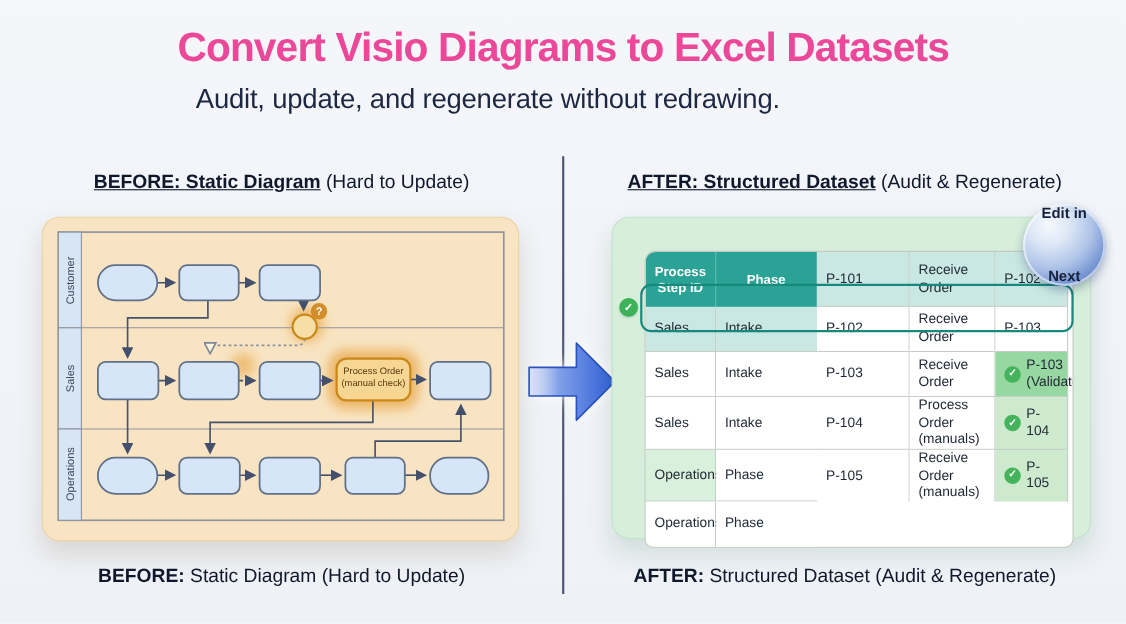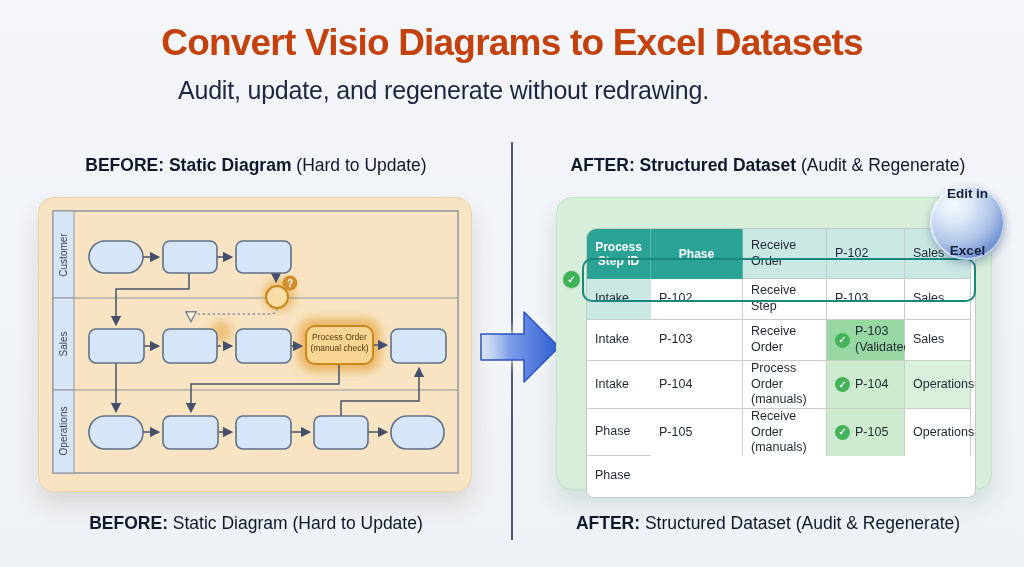--- a/index.html
+++ b/index.html
@@ -4,31 +4,31 @@
 <style>
   html,body{margin:0;padding:0;}
   body{
     width:1024px;height:567px;overflow:hidden;position:relative;
     background:linear-gradient(180deg,#f4f6fa 0%,#f0f3f8 60%,#eef1f6 100%);
     font-family:"Liberation Sans",sans-serif;color:#1a2239;
   }
   
   .title{
     position:absolute;top:22px;left:0;width:1024px;text-align:center;
-    font-size:37px;font-weight:bold;letter-spacing:-0.8px;color:#c2410c;
+    font-size:37px;font-weight:bold;letter-spacing:-0.8px;color:#ec4899;
   }
   .subtitle{
     position:absolute;top:76px;left:0;width:887px;text-align:center;
     font-size:25px;color:#1d2742;letter-spacing:-0.2px;
   }
   
   .sec-head{position:absolute;top:155px;width:512px;text-align:center;font-size:17.5px;color:#10182b;}
   .sec-head.left{left:0;}
   .sec-head.right{left:512px;}
-  .sec-head b{font-weight:bold;}
+  .sec-head b{font-weight:bold;text-decoration:underline;}
   .caption{position:absolute;top:513px;width:512px;text-align:center;font-size:17.5px;color:#10182b;}
   .caption.left{left:0;}
   .caption.right{left:512px;}
   .caption b{font-weight:bold;}
   
   .divider{position:absolute;left:511px;top:142px;width:2px;height:398px;background:#323c57;opacity:.85;}
   .mid-arrow{position:absolute;left:478px;top:299px;filter:drop-shadow(0 0 7px rgba(255,255,255,.95));}
   
   .panel-before{
     position:absolute;left:38px;top:197px;width:432px;height:293px;
@@ -184,28 +184,29 @@
 <div class="panel-after">
 
   <div class="row-check">✓</div>
 
   <div class="tbl-wrap">
     <div class="tbl">
 
       <div class="th">Process Step ID</div>
       <div class="th">Phase</div>
 
+      <div class="td r1">P-101</div>
       <div class="td r1">Receive Order</div>
       <div class="td r1">P-102</div>
       <div class="td r1">Sales</div>
       <div class="td r1 last-col">Intake</div>
 
       <div class="td">P-102</div>
       <div class="td">Receive
-Step</div>
+Order</div>
       <div class="td">P-103</div>
       <div class="td">Sales</div>
       <div class="td last-col">Intake</div>
 
       <div class="td">P-103</div>
       <div class="td">Receive Order</div>
       <div class="td c-val"><span class="check">✓</span><span>P-103
 (Validated)</span></div>
       <div class="td">Sales</div>
       <div class="td last-col">Intake</div>
@@ -224,17 +225,17 @@
       <div class="td last-row">Operations</div>
       <div class="td last-row last-col">Phase</div>
     </div>
   </div>
 
   <div class="row1-ring"></div>
 </div>
 
 <div class="badge">
   <span>Edit in</span>
-  <span>Excel</span>
+  <span>Next</span>
 </div>
 
 <div class="caption left"><b>BEFORE:</b><span> Static Diagram (Hard to Update)</span></div>
 <div class="caption right"><b>AFTER:</b><span> Structured Dataset (Audit &amp; Regenerate)</span></div>
 
 </body></html>

